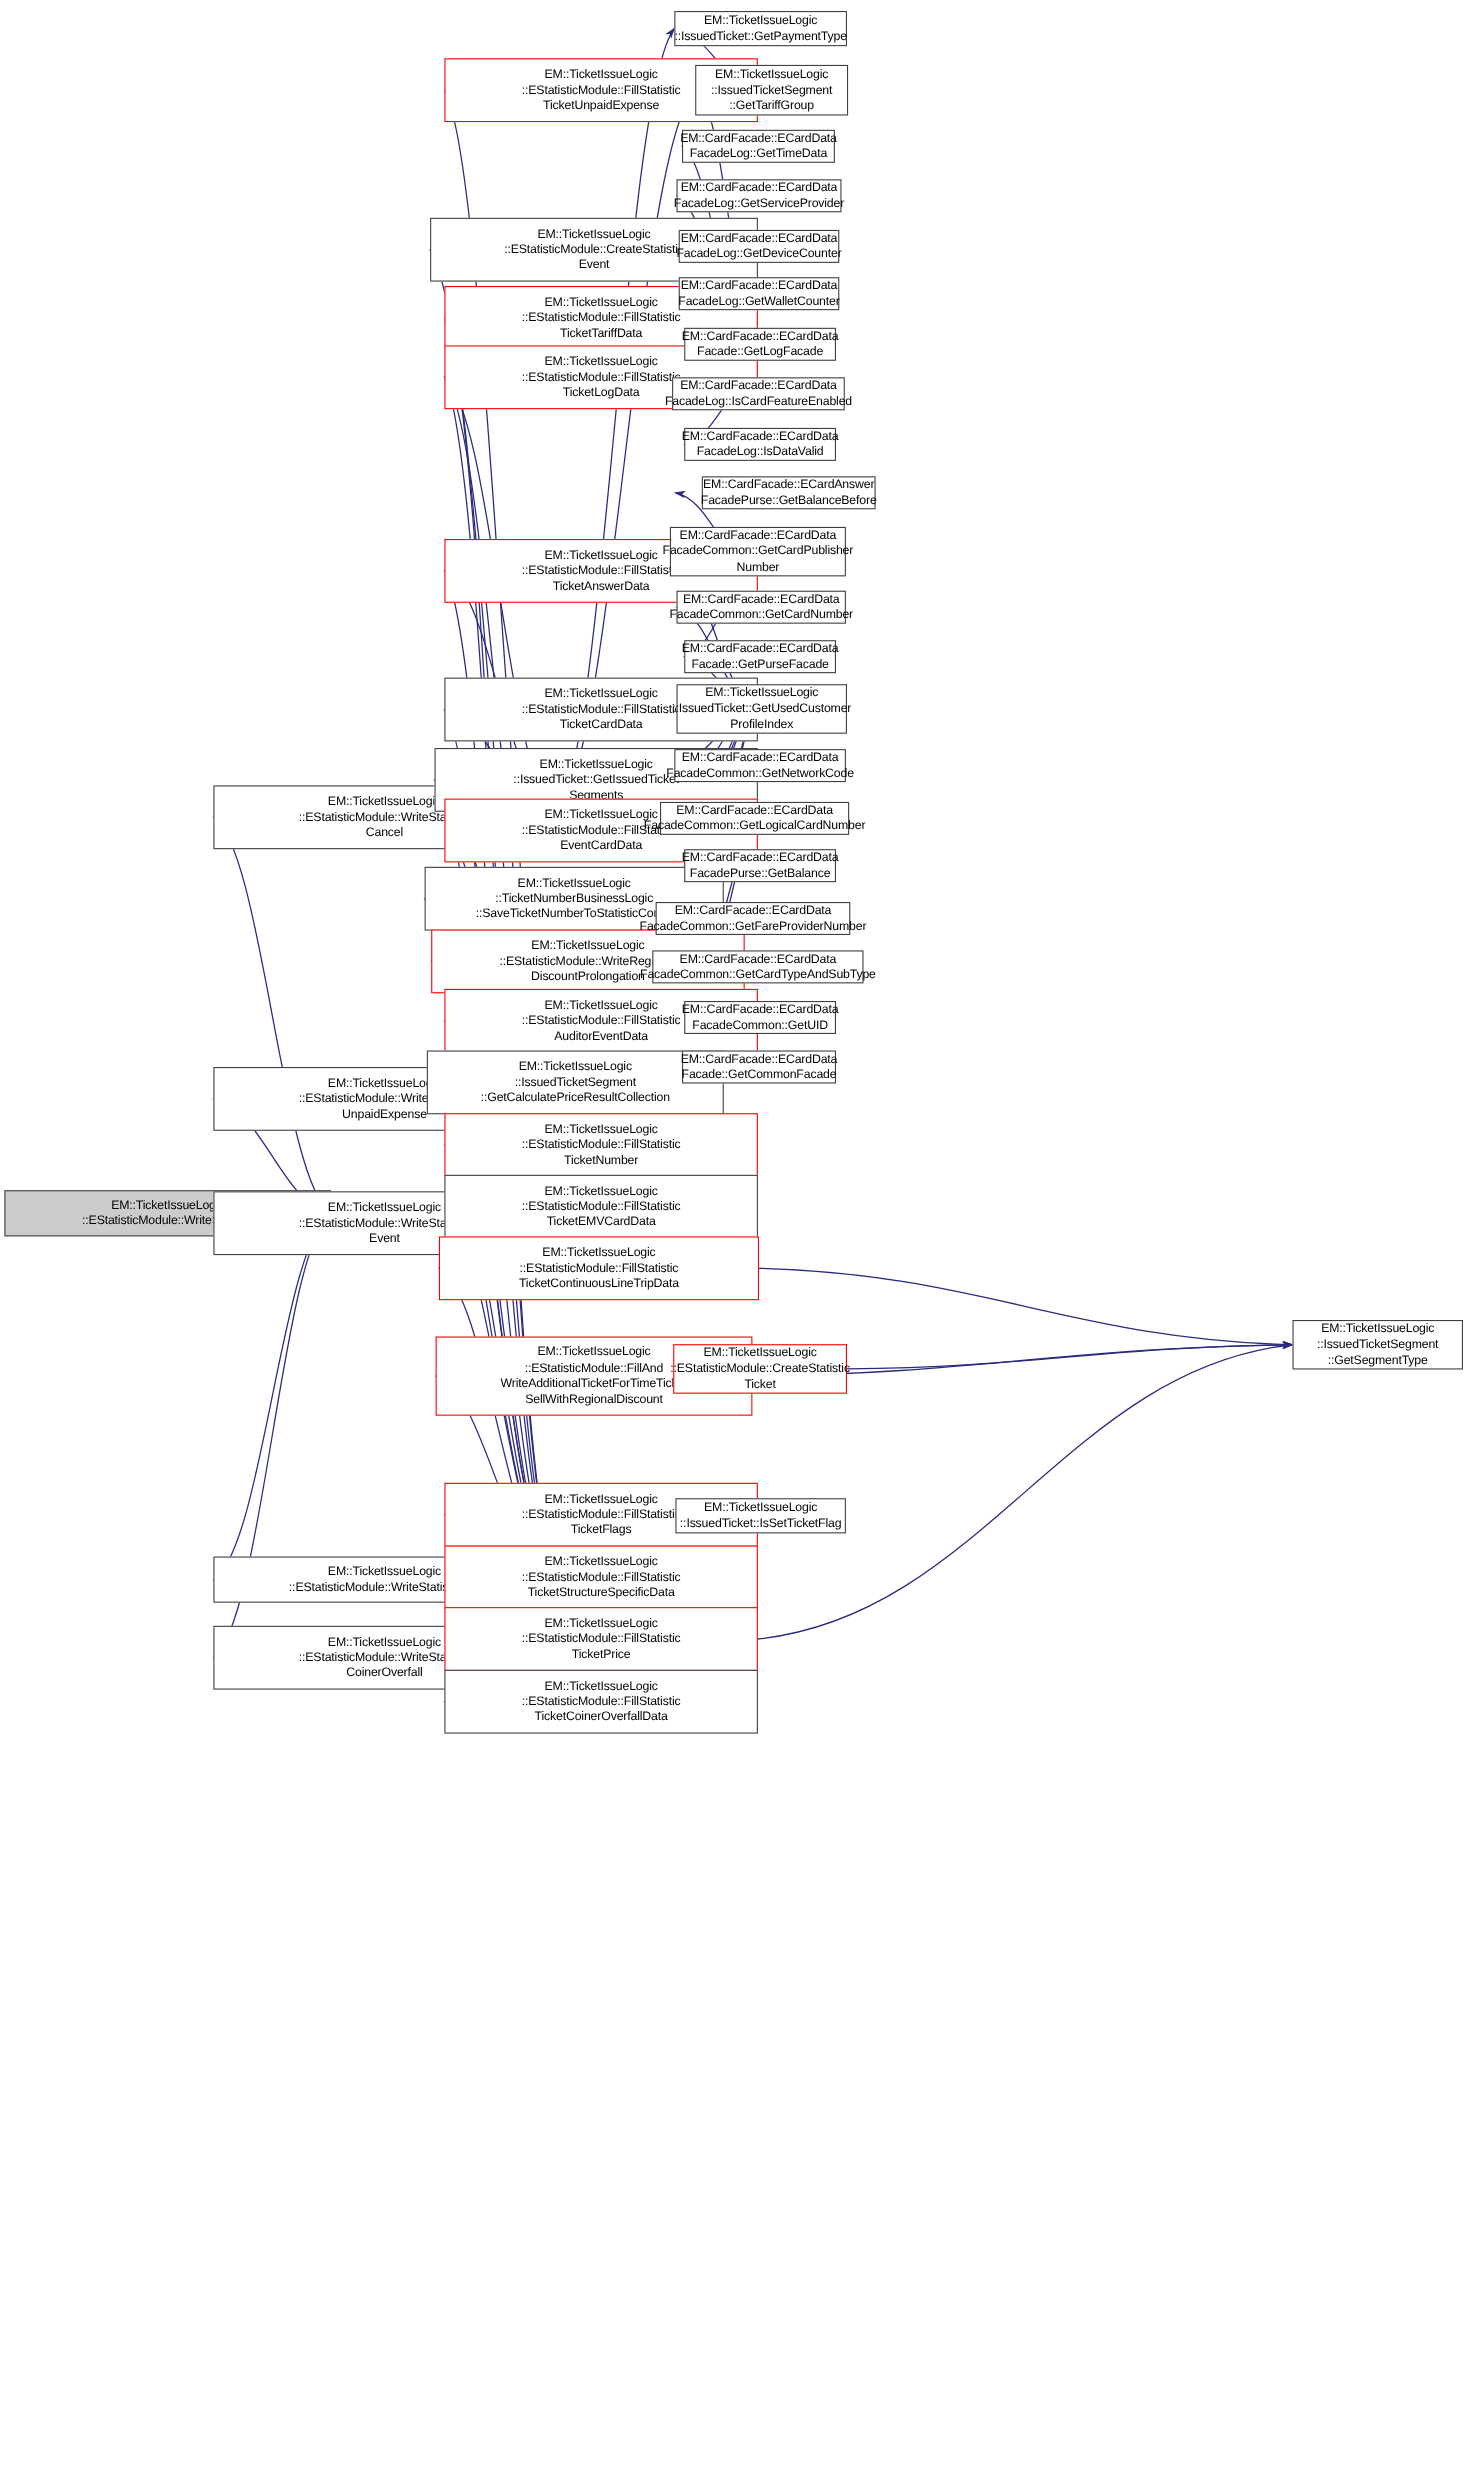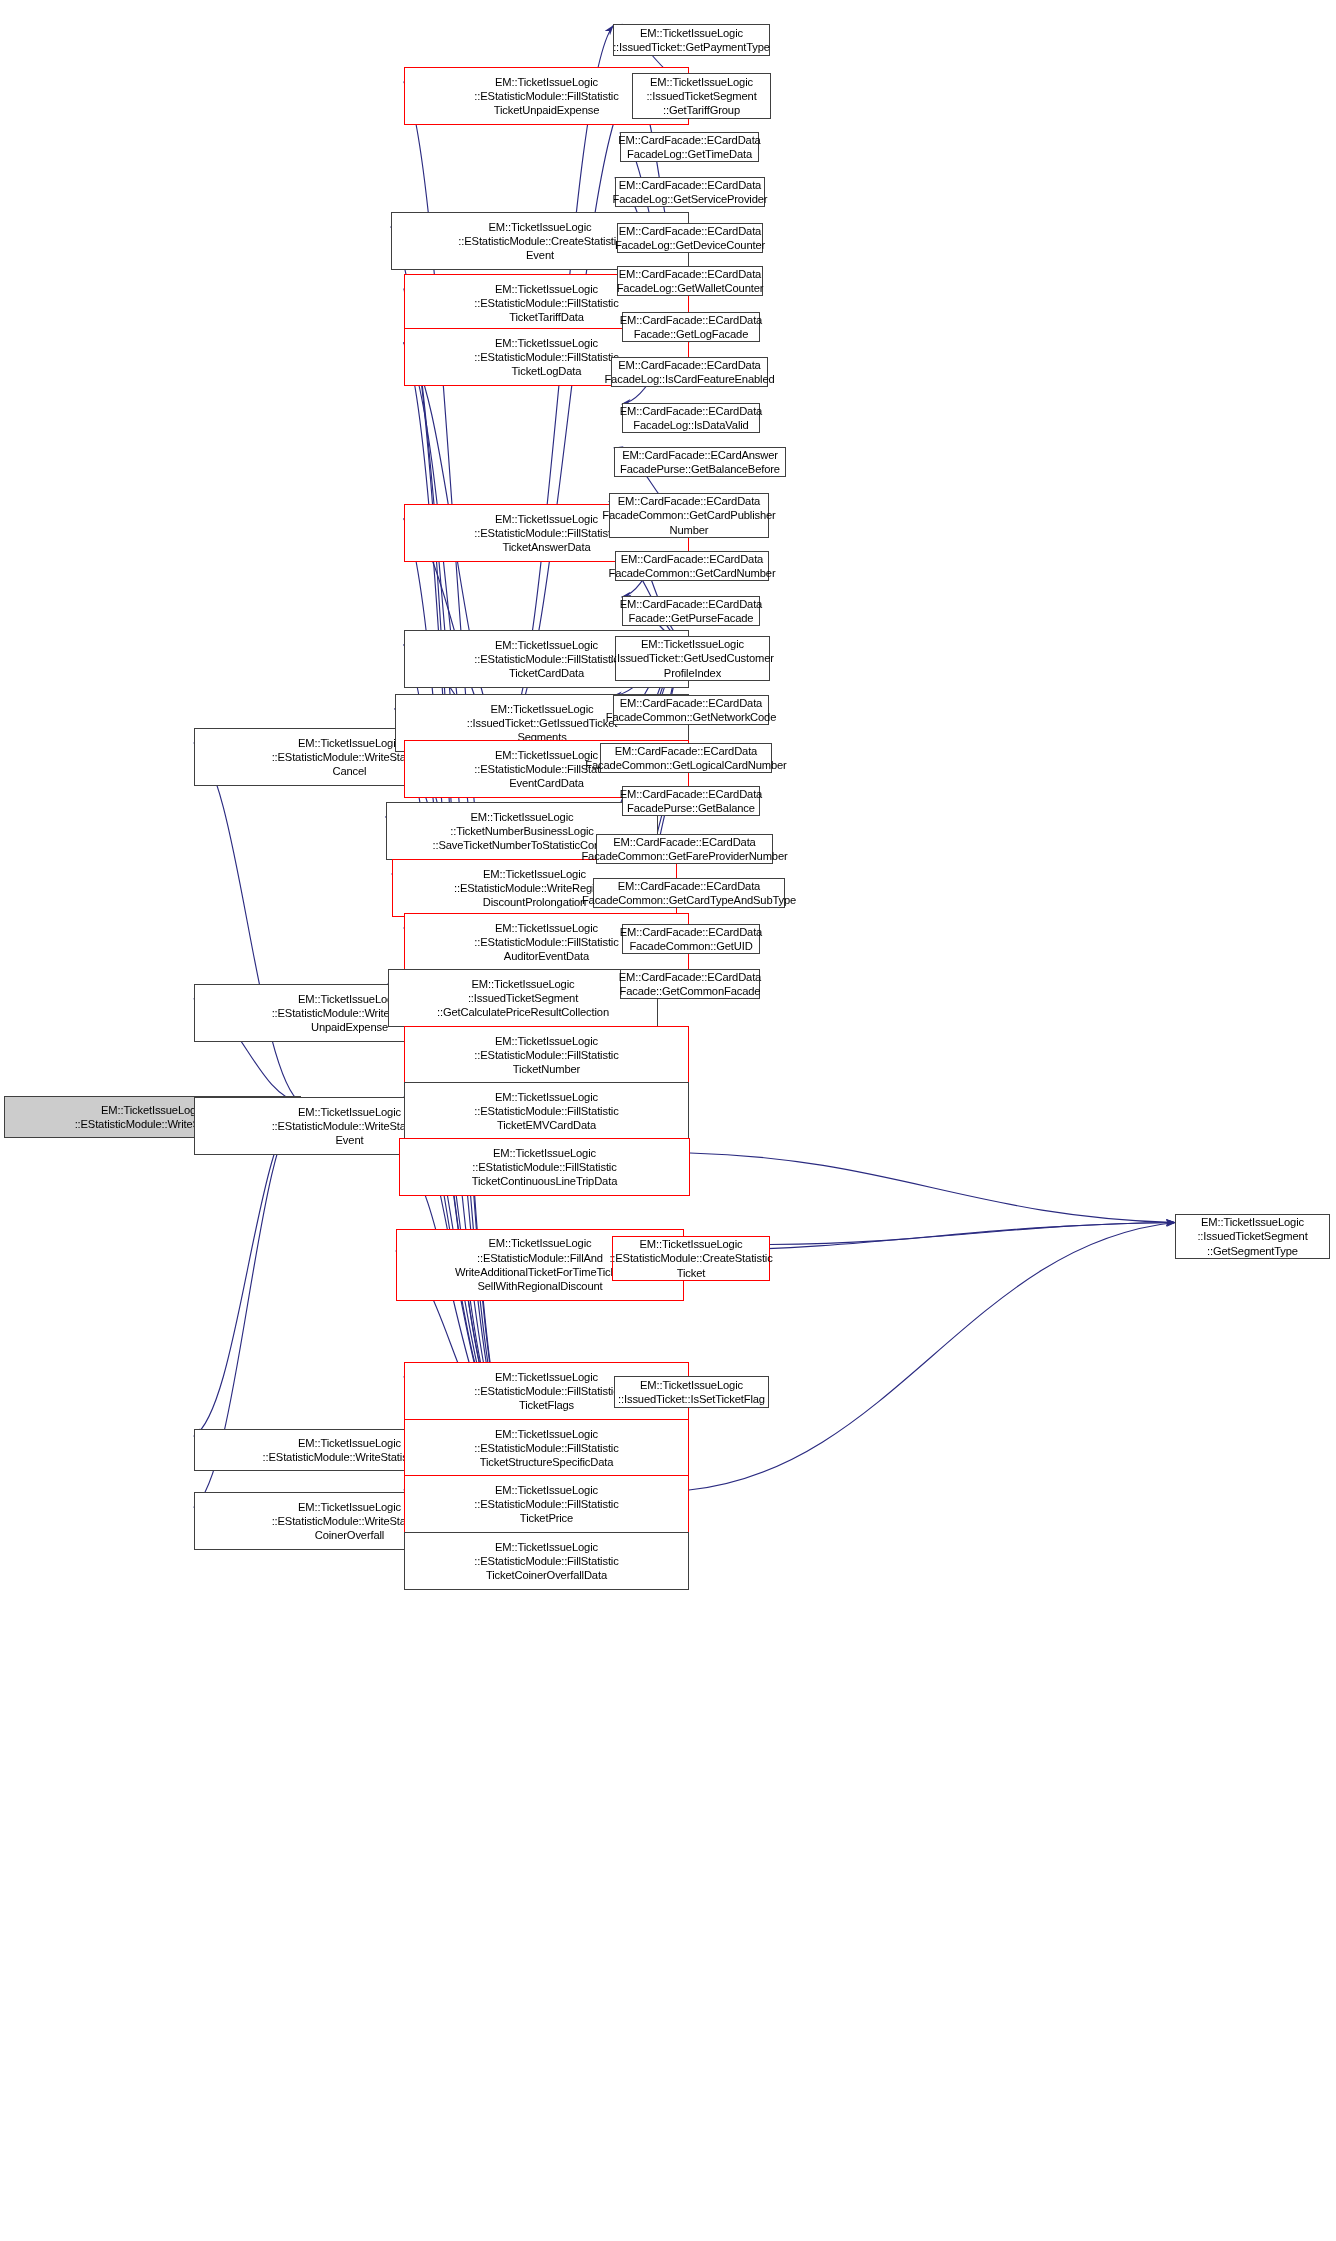--- a/index.html
+++ b/index.html
@@ -30,21 +30,20 @@
     align-items: center;
     justify-content: center;
     text-align: center;
     font-size: 11.2px;
     line-height: 1.28;
     color: #000000;
     letter-spacing: -0.15px;
     padding: 1px 3px;
     white-space: pre-line;
     z-index: 5;
-    margin-top: 14px;
   }
   .node.red   { border: 1.6px solid #ff0000; }
   .node.root  { background: #cccccc; border: 1.6px solid #404040; }
 </style>
 </head>
 <body>
 
 <div id="canvas">
   <svg id="edges" viewBox="0 0 1336 2241" xmlns="http://www.w3.org/2000/svg">
     <defs>
@@ -217,21 +216,21 @@
     <div class="node" style="left: 617px; top: 209px; width: 146px; height: 30px;"><span>EM::CardFacade::ECardData
 FacadeLog::GetDeviceCounter</span></div>
     <div class="node" style="left: 617px; top: 252px; width: 146px; height: 30px;"><span>EM::CardFacade::ECardData
 FacadeLog::GetWalletCounter</span></div>
     <div class="node" style="left: 622px; top: 298px; width: 138px; height: 30px;"><span>EM::CardFacade::ECardData
 Facade::GetLogFacade</span></div>
     <div class="node" style="left: 611px; top: 343px; width: 157px; height: 30px;"><span>EM::CardFacade::ECardData
 FacadeLog::IsCardFeatureEnabled</span></div>
     <div class="node" style="left: 622px; top: 389px; width: 138px; height: 30px;"><span>EM::CardFacade::ECardData
 FacadeLog::IsDataValid</span></div>
-    <div class="node" style="left: 614px; top: 433px; width: 172px; height: 30px;"><span>EM::CardFacade::ECardAnswer
+    <div class="node" style="left: 638px; top: 433px; width: 158px; height: 30px;"><span>EM::CardFacade::ECardAnswer
 FacadePurse::GetBalanceBefore</span></div>
     <div class="node" style="left: 609px; top: 479px; width: 160px; height: 45px;"><span>EM::CardFacade::ECardData
 FacadeCommon::GetCardPublisher
 Number</span></div>
     <div class="node" style="left: 615px; top: 537px; width: 154px; height: 30px;"><span>EM::CardFacade::ECardData
 FacadeCommon::GetCardNumber</span></div>
     <div class="node" style="left: 622px; top: 582px; width: 138px; height: 30px;"><span>EM::CardFacade::ECardData
 Facade::GetPurseFacade</span></div>
     <div class="node" style="left: 615px; top: 622px; width: 155px; height: 45px;"><span>EM::TicketIssueLogic
 ::IssuedTicket::GetUsedCustomer

